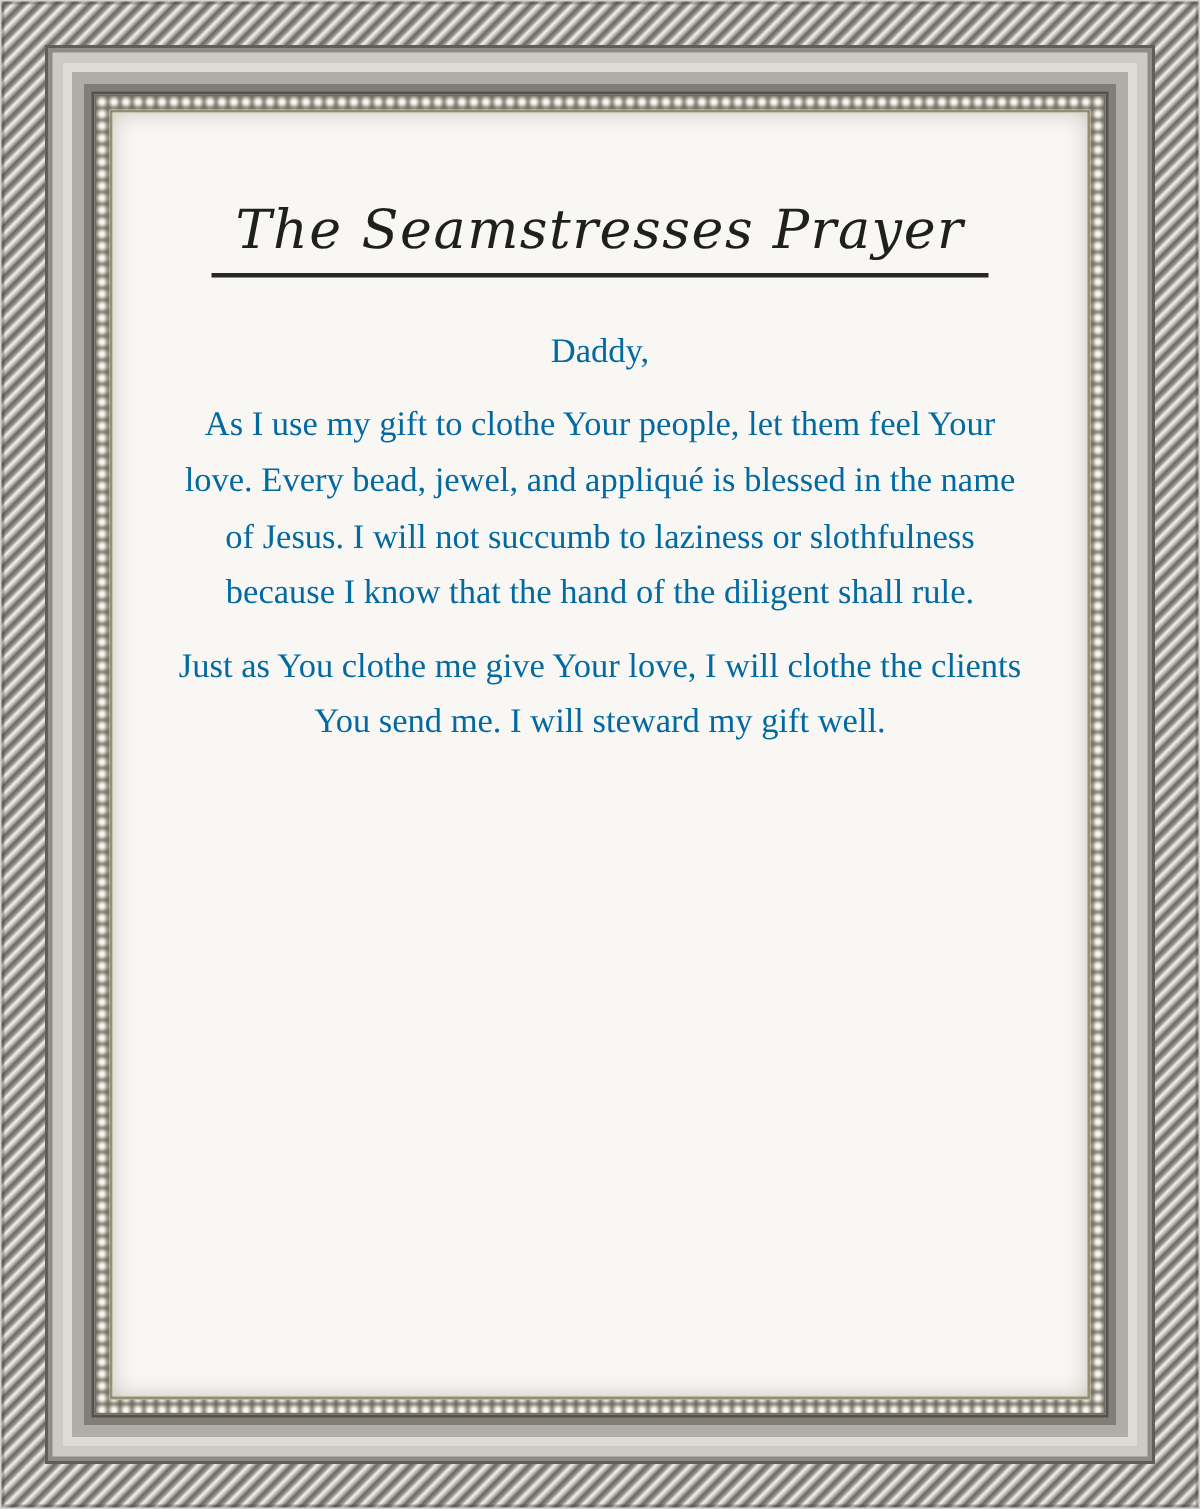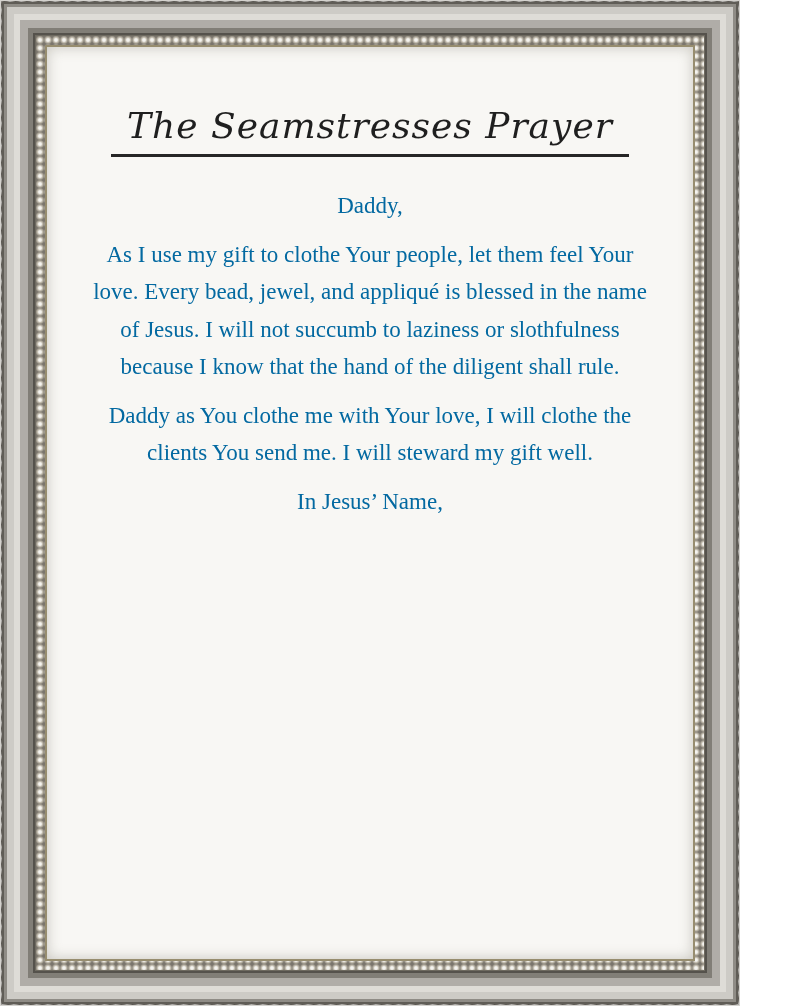--- a/index.html
+++ b/index.html
@@ -3,22 +3,22 @@
 <meta charset="utf-8">
 <style>
   html,body{
     margin:0;padding:0;
     width:800px;height:1006px;
     background:#ffffff;
     overflow:hidden;
   }
   
   .frame-rope{
-    width:740px;height:1006px;box-sizing:border-box;
-    padding:2px;
+    width:800px;height:1006px;box-sizing:border-box;
+    padding:30px;
     background:
       repeating-linear-gradient(135deg,
         #f0efec 0px,#b8b5af 2px,#6b6861 4px,#969younger 5px,#918e88 6px,#f0efec 8px);
     background: repeating-linear-gradient(135deg,
         #f2f1ee 0px,#bab7b1 2px,#6b6861 4px,#918e88 6px,#f2f1ee 8px);
     box-shadow: inset 0 0 0 1px #d4d2ce, inset 0 0 0 3px rgba(60,58,54,.35);
   }
   .frame-silver{
     width:100%;height:100%;box-sizing:border-box;
     padding:33px;
@@ -80,19 +80,18 @@
 <div class="frame-rope">
   <div class="frame-silver">
     <div class="frame-bead">
       <div class="paper">
         <div class="title-row">
           <h1 class="title">The Seamstresses Prayer</h1>
         </div>
         <div class="body-text">
           <p class="salutation">Daddy,</p>
           <p class="para">As I use my gift to clothe Your people, let them feel Your love. Every bead, jewel, and appliqué is blessed in the name of Jesus. I will not succumb to laziness or slothfulness because I know that the hand of the diligent shall rule.</p>
-          <p class="para">Daddy as You clothe me with Your love, I will clothe the clients You send me. I will steward my gift well.</p>
-          <p class="closing">In Jesus’ Name,</p>
+          <p class="para">Just as You clothe me give Your love, I will clothe the clients You send me. I will steward my gift well.</p>
         </div>
       </div>
     </div>
   </div>
 </div>
 
 </body></html>

